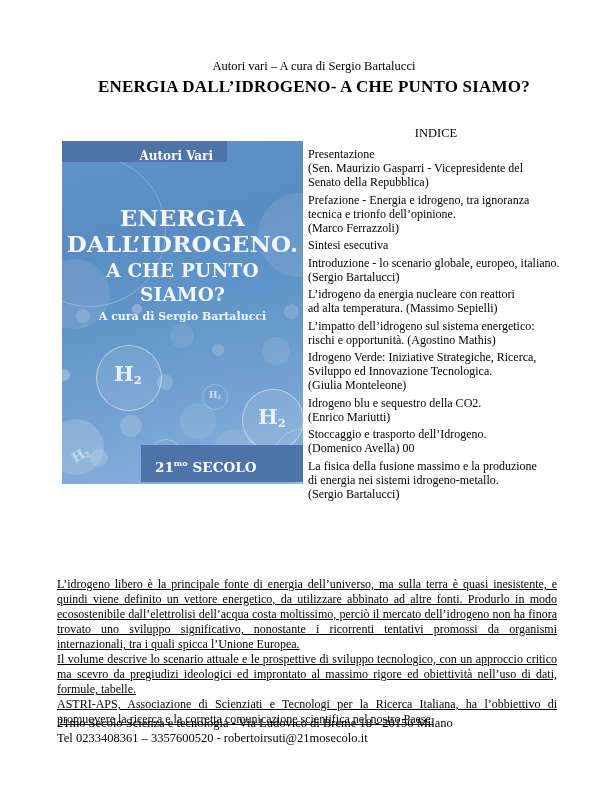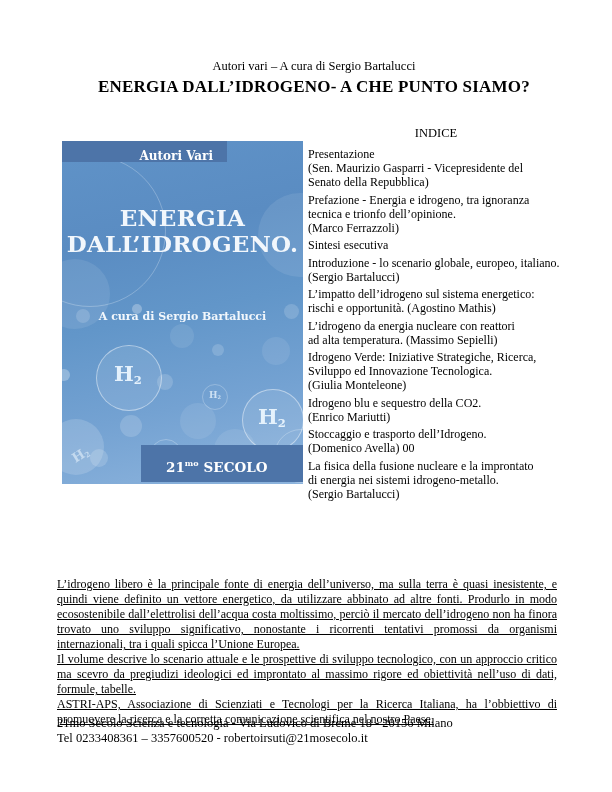--- a/index.html
+++ b/index.html
@@ -51,21 +51,21 @@
   .ct-sub  { font-size: 18.5px; line-height: 24px; margin-top: 2px; letter-spacing: 0.2px; }
   .cover-curator {
     position: absolute; top: 169px; left: 0; width: 100%; text-align: center;
     color: var(--cover-text, #f2f7fc); font-size: 11px; font-weight: bold;
     font-family: "DejaVu Serif", serif;
   }
   .cover-bottom-band {
     position: absolute; top: 304px; left: 79px; right: 0; height: 37px;
     background: var(--band, #4d74a8);
     color: #ffffff; font-weight: bold; font-size: 13.5px; line-height: 37px;
-    padding-left: 25px; box-sizing: border-box;
+    padding-left: 14px; box-sizing: border-box;
     font-family: "DejaVu Serif", serif;
   }
   .cover-bottom-band sup { font-size: 8px; vertical-align: super; }
   .cover-bottom-band .pub-name { margin-left: 5px; }
 
   .h2-wrap { position: absolute; color: rgba(238,247,255,0.92);
              font-family: "DejaVu Serif", serif; font-weight: bold; }
   .h2-wrap .sub { font-size: 0.55em; vertical-align: -0.25em; }
   .h2-big   { font-size: 21px; }
   .h2-small { font-size: 9px; color: rgba(238,247,255,0.75); }
@@ -127,52 +127,53 @@
     <span class="h2-wrap h2-big" style="left:196px; top:263px;"><span>H</span><span class="sub">2</span></span>
     <span class="h2-wrap h2-ghost" style="left:10px; top:306px;"><span>H</span><span class="sub">2</span></span>
 
     <div class="cover-top-band">
       <span>Autori Vari</span>
     </div>
 
     <div class="cover-title">
       <div class="ct-main">ENERGIA</div>
       <div class="ct-main">DALL’IDROGENO.</div>
+      <div class="ct-sub">A CHE PUNTO SIAMO?</div>
     </div>
 
     <div class="cover-curator">A cura di Sergio Bartalucci</div>
 
     <div class="cover-bottom-band">
       <span>21</span><sup>mo</sup><span class="pub-name">SECOLO</span>
     </div>
   </div>
 
   <section class="index">
     <div class="index-heading">INDICE</div>
     <div class="index-entry">Presentazione
 (Sen. Maurizio Gasparri - Vicepresidente del
 Senato della Repubblica)</div>
     <div class="index-entry">Prefazione - Energia e idrogeno, tra ignoranza
 tecnica e trionfo dell’opinione.
 (Marco Ferrazzoli)</div>
     <div class="index-entry">Sintesi esecutiva</div>
     <div class="index-entry">Introduzione - lo scenario globale, europeo, italiano.
 (Sergio Bartalucci)</div>
+    <div class="index-entry">L’idrogeno da energia nucleare con reattori
+ad alta temperatura. (Massimo Sepielli)</div>
     <div class="index-entry">L’impatto dell’idrogeno sul sistema energetico:
 rischi e opportunità. (Agostino Mathis)</div>
-    <div class="index-entry">L’idrogeno da energia nucleare con reattori
-ad alta temperatura. (Massimo Sepielli)</div>
     <div class="index-entry">Idrogeno Verde: Iniziative Strategiche, Ricerca,
 Sviluppo ed Innovazione Tecnologica.
 (Giulia Monteleone)</div>
     <div class="index-entry">Idrogeno blu e sequestro della CO2.
 (Enrico Mariutti)</div>
     <div class="index-entry">Stoccaggio e trasporto dell’Idrogeno.
 (Domenico Avella) 00</div>
-    <div class="index-entry">La fisica della fusione nucleare e la improntato
+    <div class="index-entry">La fisica della fusione massimo e la produzione
 di energia nei sistemi idrogeno-metallo.
 (Sergio Bartalucci)</div>
   </section>
 
   <section class="body-text">
     <p>L’idrogeno libero è la principale fonte di energia dell’universo, ma sulla terra è quasi inesistente, e quindi viene definito un vettore energetico, da utilizzare abbinato ad altre fonti. Produrlo in modo ecosostenibile dall’elettrolisi dell’acqua costa moltissimo, perciò il mercato dell’idrogeno non ha finora trovato uno sviluppo significativo, nonostante i ricorrenti tentativi promossi da organismi internazionali, tra i quali spicca l’Unione Europea.</p>
     <p>Il volume descrive lo scenario attuale e le prospettive di sviluppo tecnologico, con un approccio critico ma scevro da pregiudizi ideologici ed improntato al massimo rigore ed obiettività nell’uso di dati, formule, tabelle.</p>
     <p>ASTRI-APS, Associazione di Scienziati e Tecnologi per la Ricerca Italiana, ha l’obbiettivo di promuovere la ricerca e la corretta comunicazione scientifica nel nostro Paese.</p>
   </section>
 

